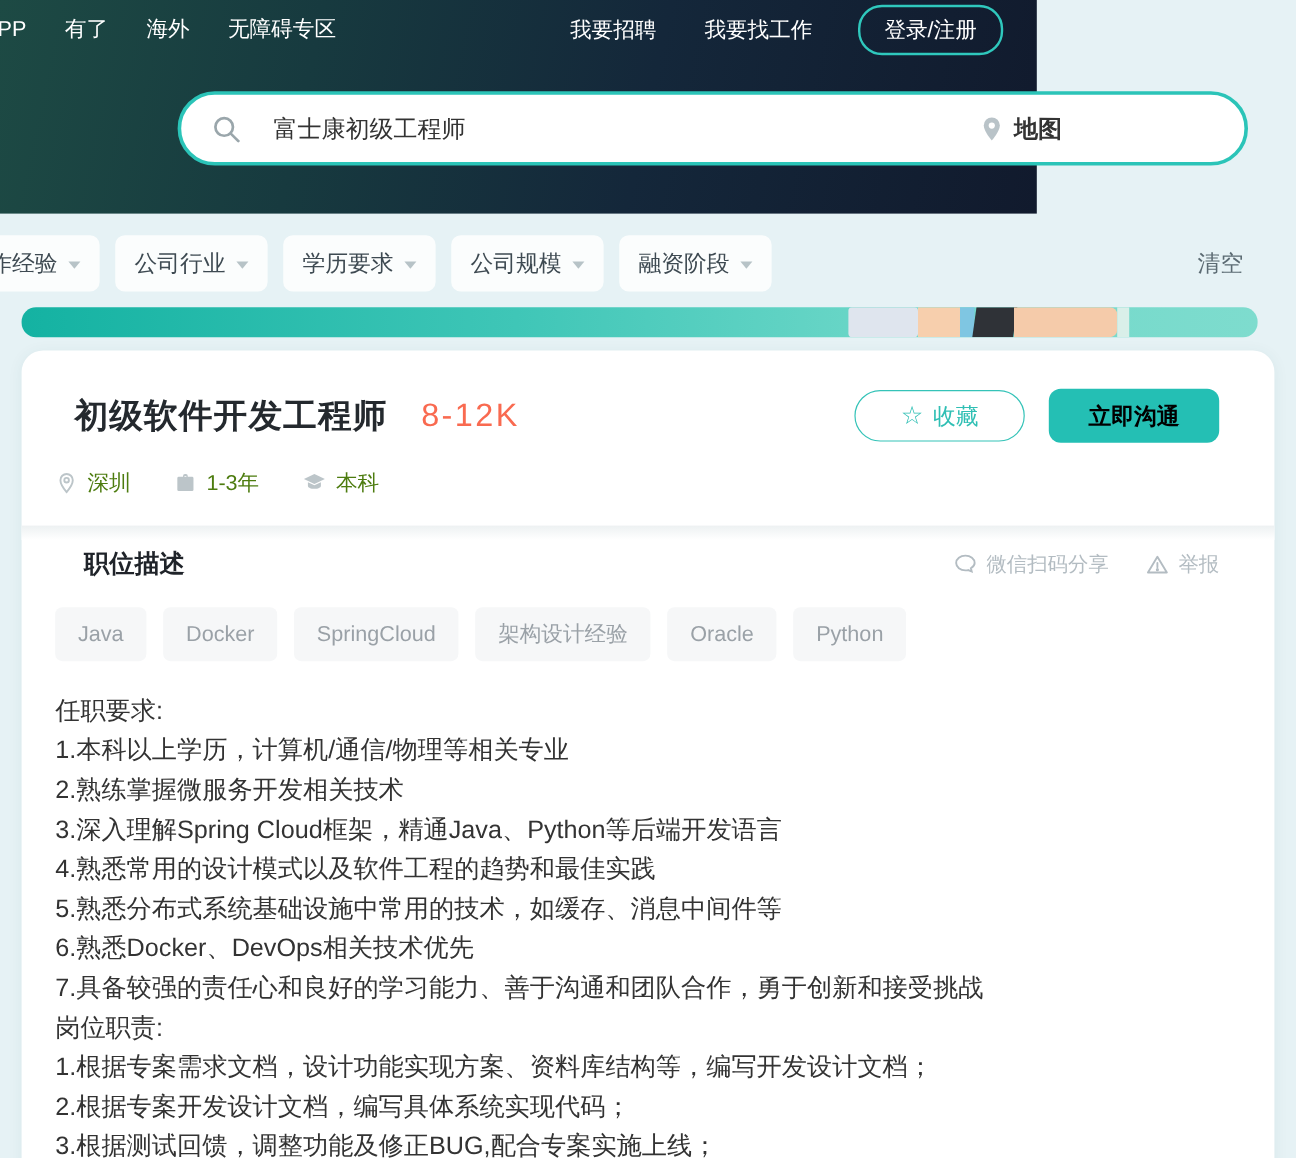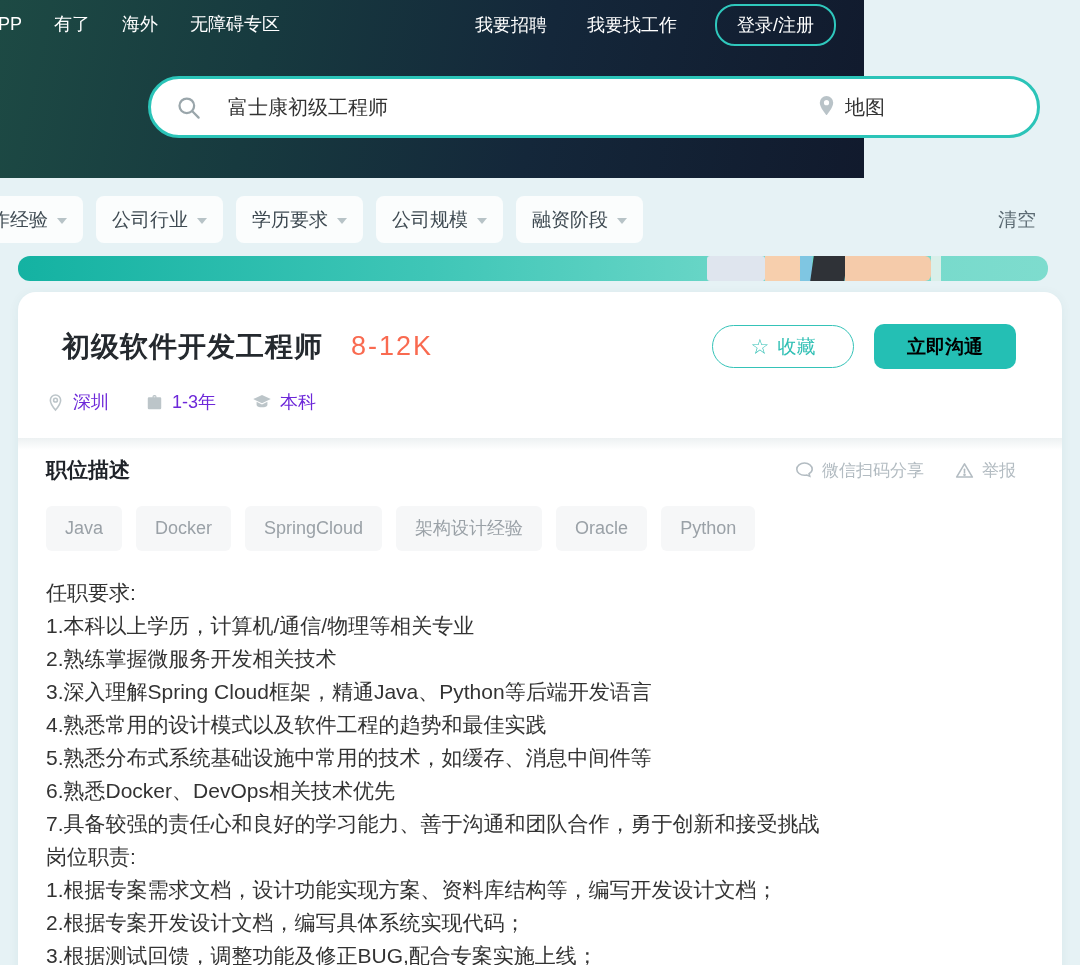--- a/index.html
+++ b/index.html
@@ -16,22 +16,22 @@
   .nav-right .nav-item { color:#fff; font-size:18px; white-space:nowrap; cursor:pointer; }
   .login-btn { background:transparent; border:2px solid #2fc8bd; border-radius:20px;
     color:#fff; font-size:18px; padding:7px 20px; cursor:pointer; font-family:inherit; }
 
   .searchbar { position:absolute; left:148px; top:76px; width:892px; height:62px;
     background:#fff; border:3px solid #2bc4b8; border-radius:32px;
     display:flex; align-items:center; }
   .search-icon { color:#9aa6ab; margin-left:24px; display:flex; }
   .search-input { flex:1; border:none; outline:none; font-size:20px; color:#333;
     margin-left:26px; font-family:inherit; background:transparent; }
-  .map-link { display:flex; gap:7px; color:#333; font-size:20px;
-    margin-right:152px; cursor:pointer; }
+  .map-link { display:flex; align-items:center; gap:7px; color:#333; font-size:20px;
+    margin-right:152px; cursor:pointer;font-weight:bold; }
   .map-link .pin { color:#b9c3c8; display:flex; }
   .search-btn { position:absolute; top:-3px; right:-3px; width:132px; height:62px;
     background:#29c0b4; border:none; border-radius:31px; color:#fff;
     font-size:21px; font-weight:700; cursor:pointer; font-family:inherit; }
 
   
   .filter-row { position:absolute; top:196px; left:0; width:1080px; height:47px;
     display:flex; align-items:center; }
   .chips { display:flex; gap:13px; margin-left:-44px; }
   .chip { height:47px; background:#fbfdfd; border-radius:8px; padding:0 16px;
@@ -61,26 +61,26 @@
   .salary { font-size:27px; color:#f96a50; font-weight:500; margin-left:28px; letter-spacing:2px; }
   .btn-group { margin-left:auto; display:flex; align-items:center; gap:20px; }
   .fav-btn { width:142px; height:43px; background:#fff; border:1px solid #35c3b8; border-radius:22px;
     color:#2fbfb4; font-size:19px; display:flex; align-items:center; justify-content:center; gap:8px;
     cursor:pointer; font-family:inherit; }
   .fav-btn .star { font-size:21px; line-height:1; }
   .chat-btn { width:142px; height:45px; background:#24bfb4; border:none; border-radius:10px;
     color:#000000; font-size:19px; font-weight:600; cursor:pointer; font-family:inherit; }
 
   .meta-row { display:flex; align-items:center; gap:36px; padding:21px 28px 0 28px; }
-  .meta-item { display:flex; align-items:center; gap:8px; font-size:18px; color:#6d28d9; }
+  .meta-item { display:flex; align-items:center; gap:8px; font-size:18px; color:#4d7c0f; }
   .meta-item .micon { color:#bcc5c9; display:flex; }
 
   .desc-divider { margin-top:24px; height:12px;
     background:linear-gradient(#edf1f2,#ffffff); }
-  .desc-header { display:flex; align-items:center; padding:6px 46px 0 28px; }
+  .desc-header { display:flex; align-items:center; padding:6px 46px 0 28px;margin-left:24px; }
   .section-title { font-size:21px; font-weight:700; color:#1f2329; }
   .desc-actions { margin-left:auto; display:flex; align-items:center; gap:30px; }
   .gray-action { display:flex; align-items:center; gap:7px; color:#b3bcc2; font-size:17px; cursor:pointer; }
   .gray-action .gicon { display:flex; color:#b3bcc2; }
 
   .tag-row { display:flex; gap:14px; padding:22px 28px 0 28px; }
   .tag { background:#f6f7f8; color:#9aa1a7; font-size:18px; height:45px; line-height:45px;
     padding:0 19px; border-radius:6px; white-space:nowrap; }
 
   .desc-body { padding:25px 28px 0 28px; font-size:21px; color:#333; }

